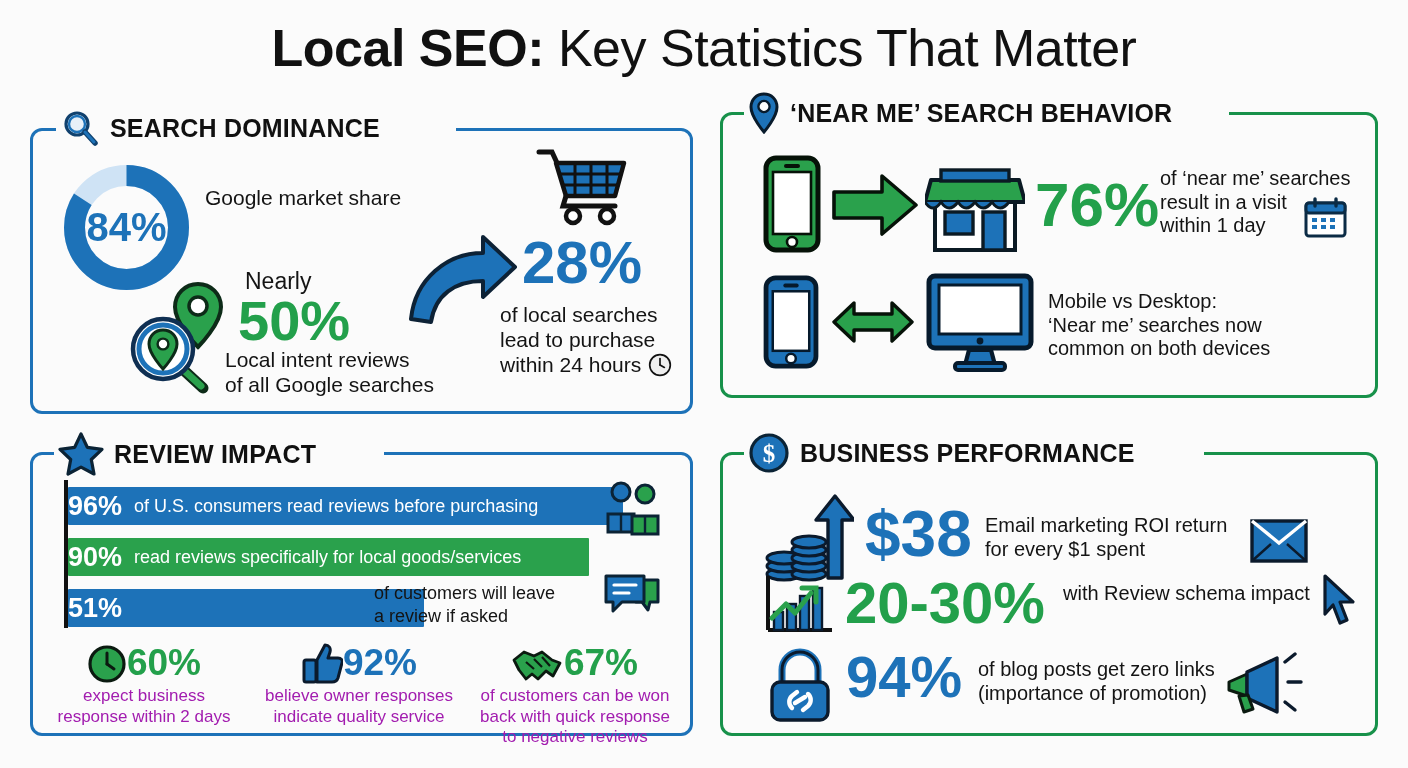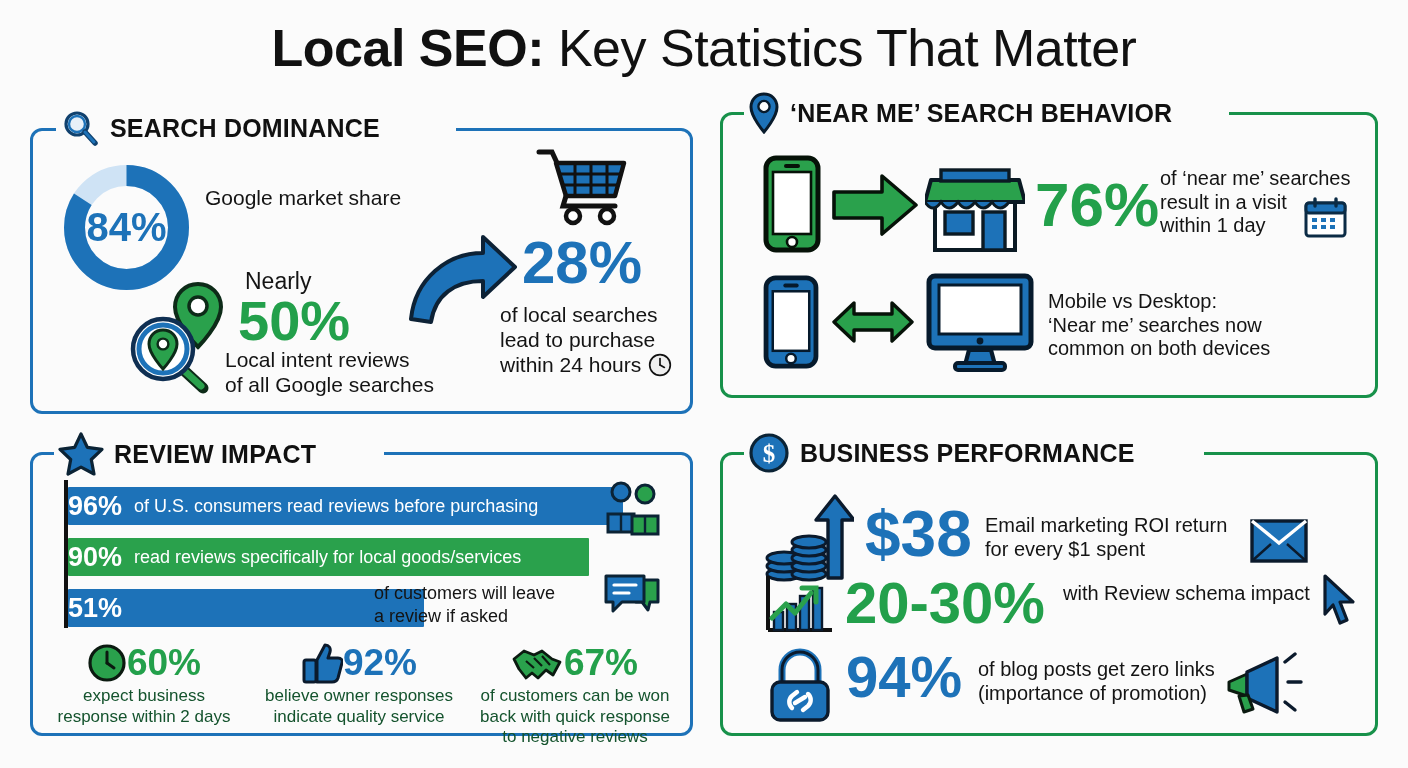--- a/index.html
+++ b/index.html
@@ -56,23 +56,23 @@
   .bar{
     position:absolute;height:38px;display:flex;align-items:center;
     border-radius:1px;
   }
   .bar .pct{color:#fff;font-size:27px;font-weight:bold;}
   .bar .lbl{color:#fff;font-size:18px;padding-left:12px;}
   .bar-out-lbl{position:absolute;font-size:18px;color:#141414;line-height:1.25;}
   .axis{position:absolute;background:#111;width:4px;}
 
   .stat-col{position:absolute;text-align:center;}
-  .stat-row1{display:flex;align-items:center;justify-content:center;gap:0;}
+  .stat-row1{display:flex;align-items:flex-end;justify-content:center;gap:0;}
   .stat-num{font-size:37px;font-weight:bold;}
-  .stat-cap{font-size:17px;color:#14532d;line-height:1.22;margin-top:2px;}
+  .stat-cap{font-size:17px;color:#a21caf;line-height:1.22;margin-top:2px;}
 </style>
 </head>
 <body>
 
 <div class="title">
   <b>Local SEO:</b><span class="light"> Key Statistics That Matter</span>
 </div>
 
 <div class="panel" style="left:30px;top:128px;width:663px;height:286px;">
   <div class="frame"></div>

